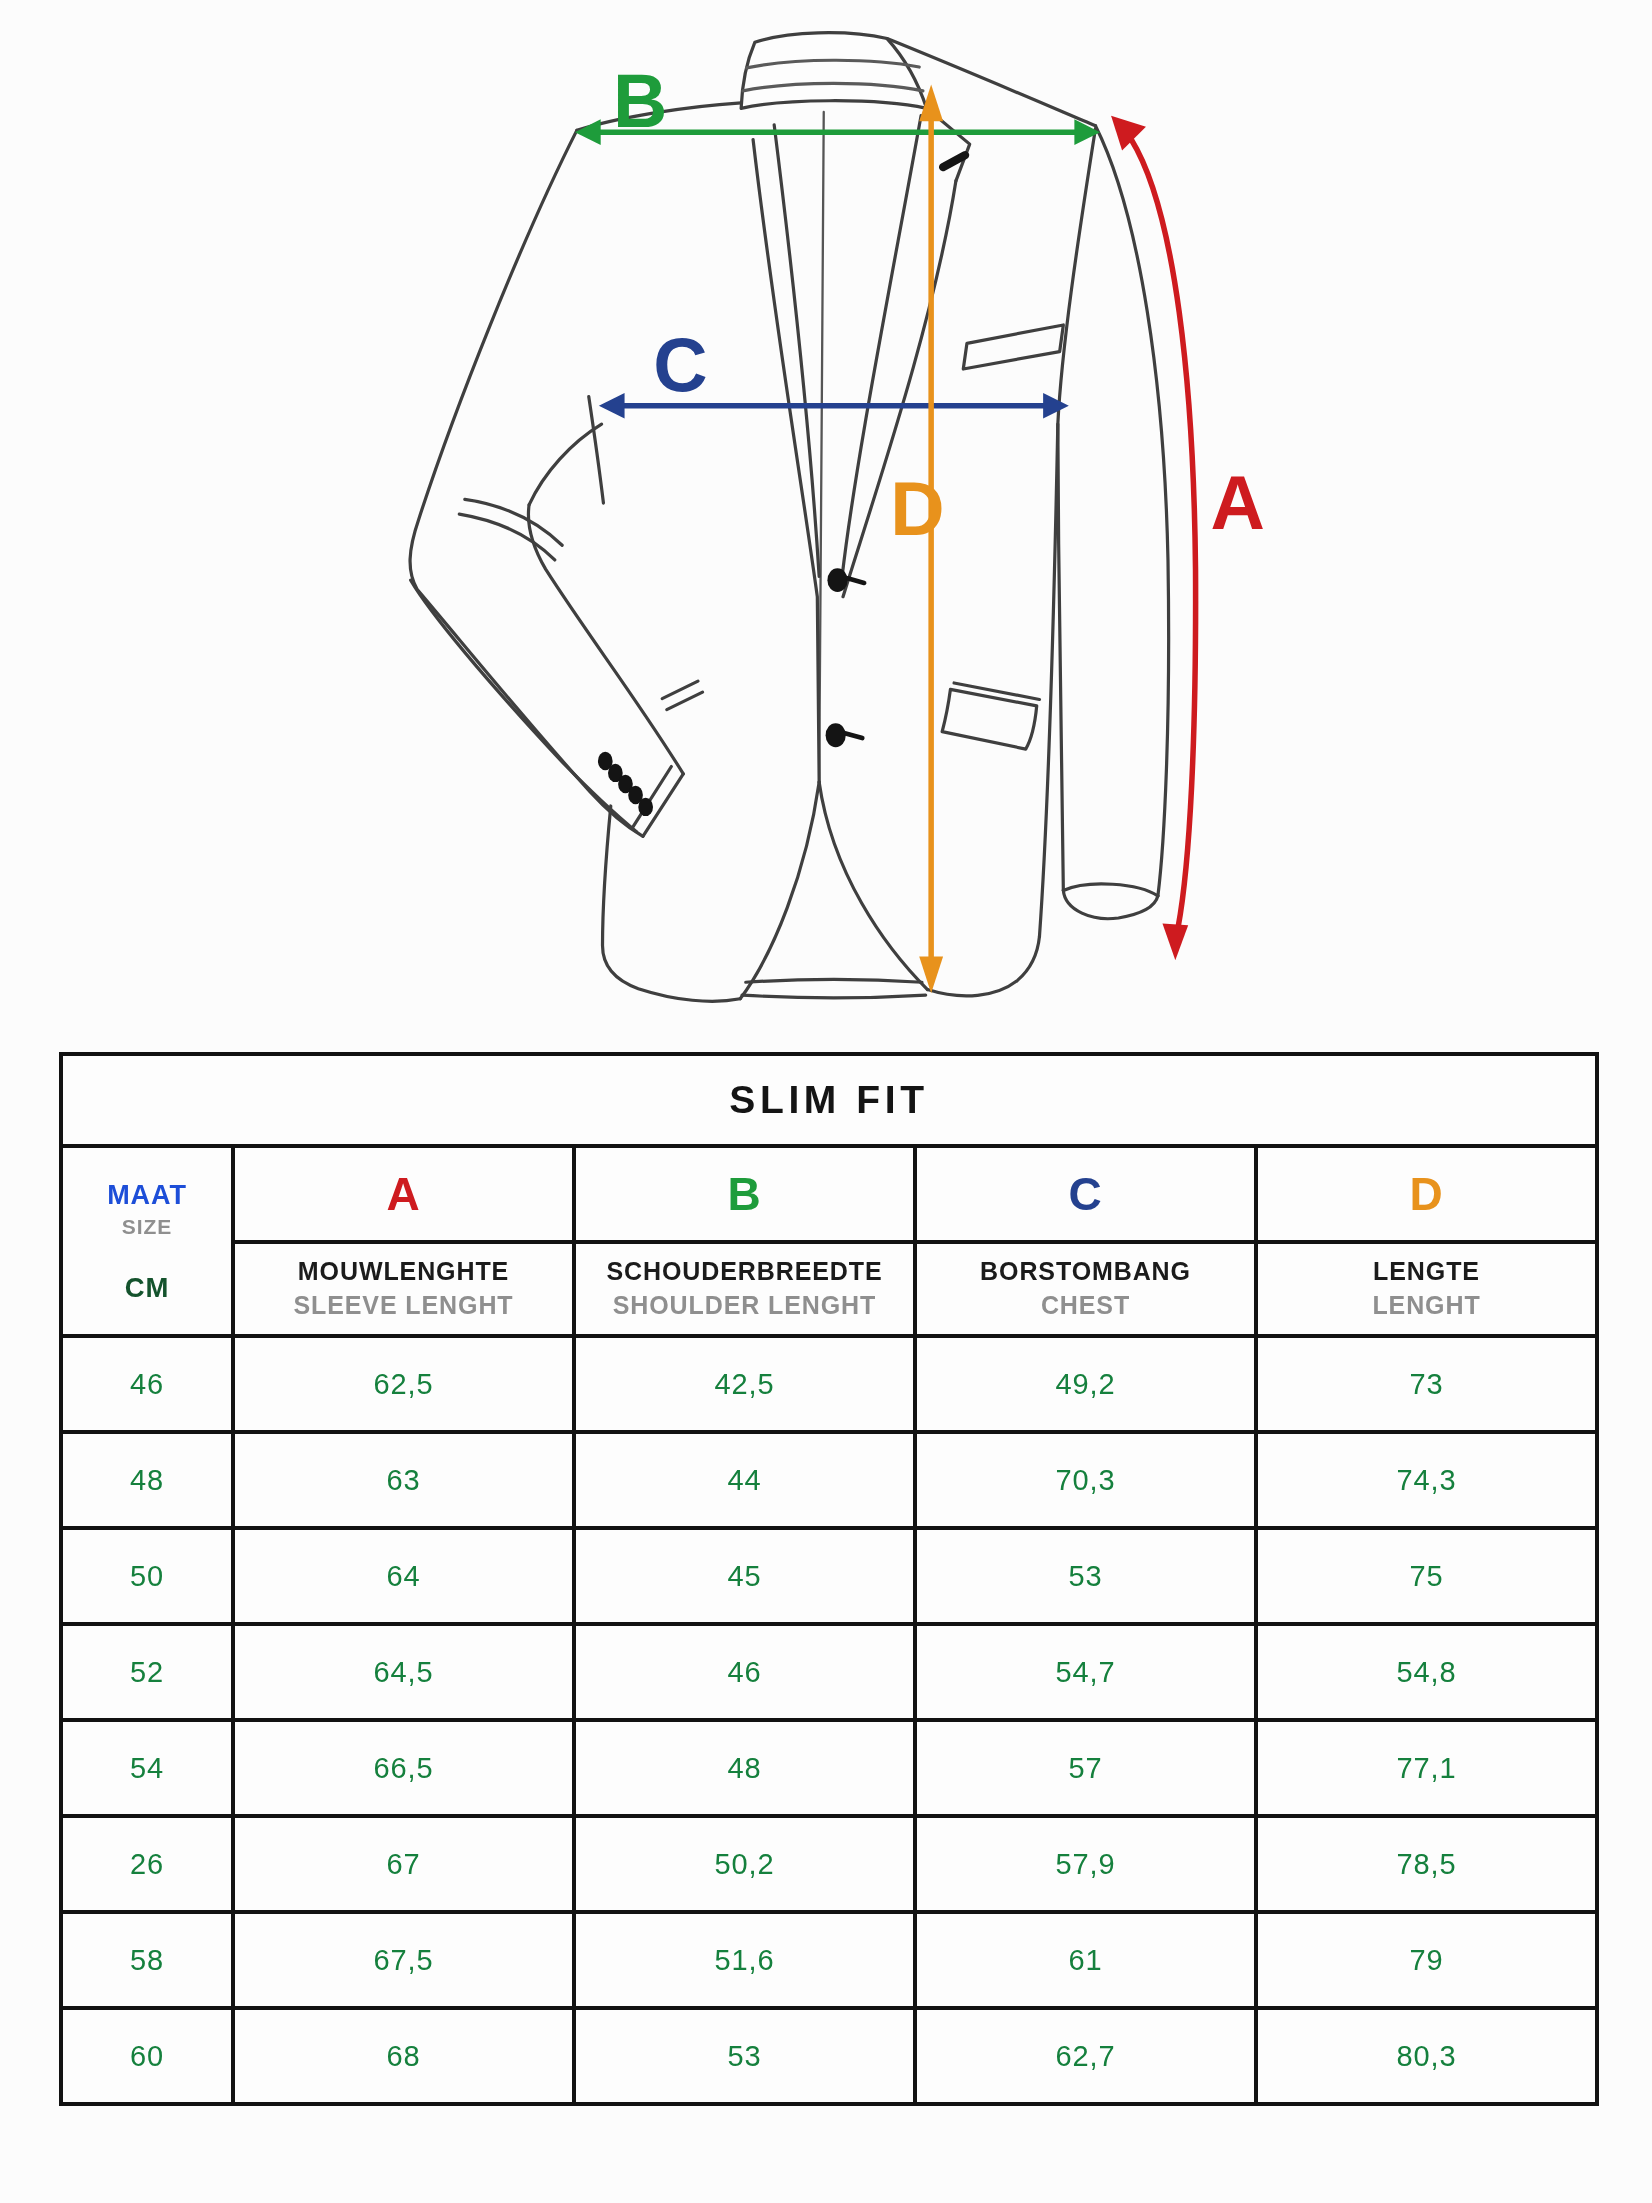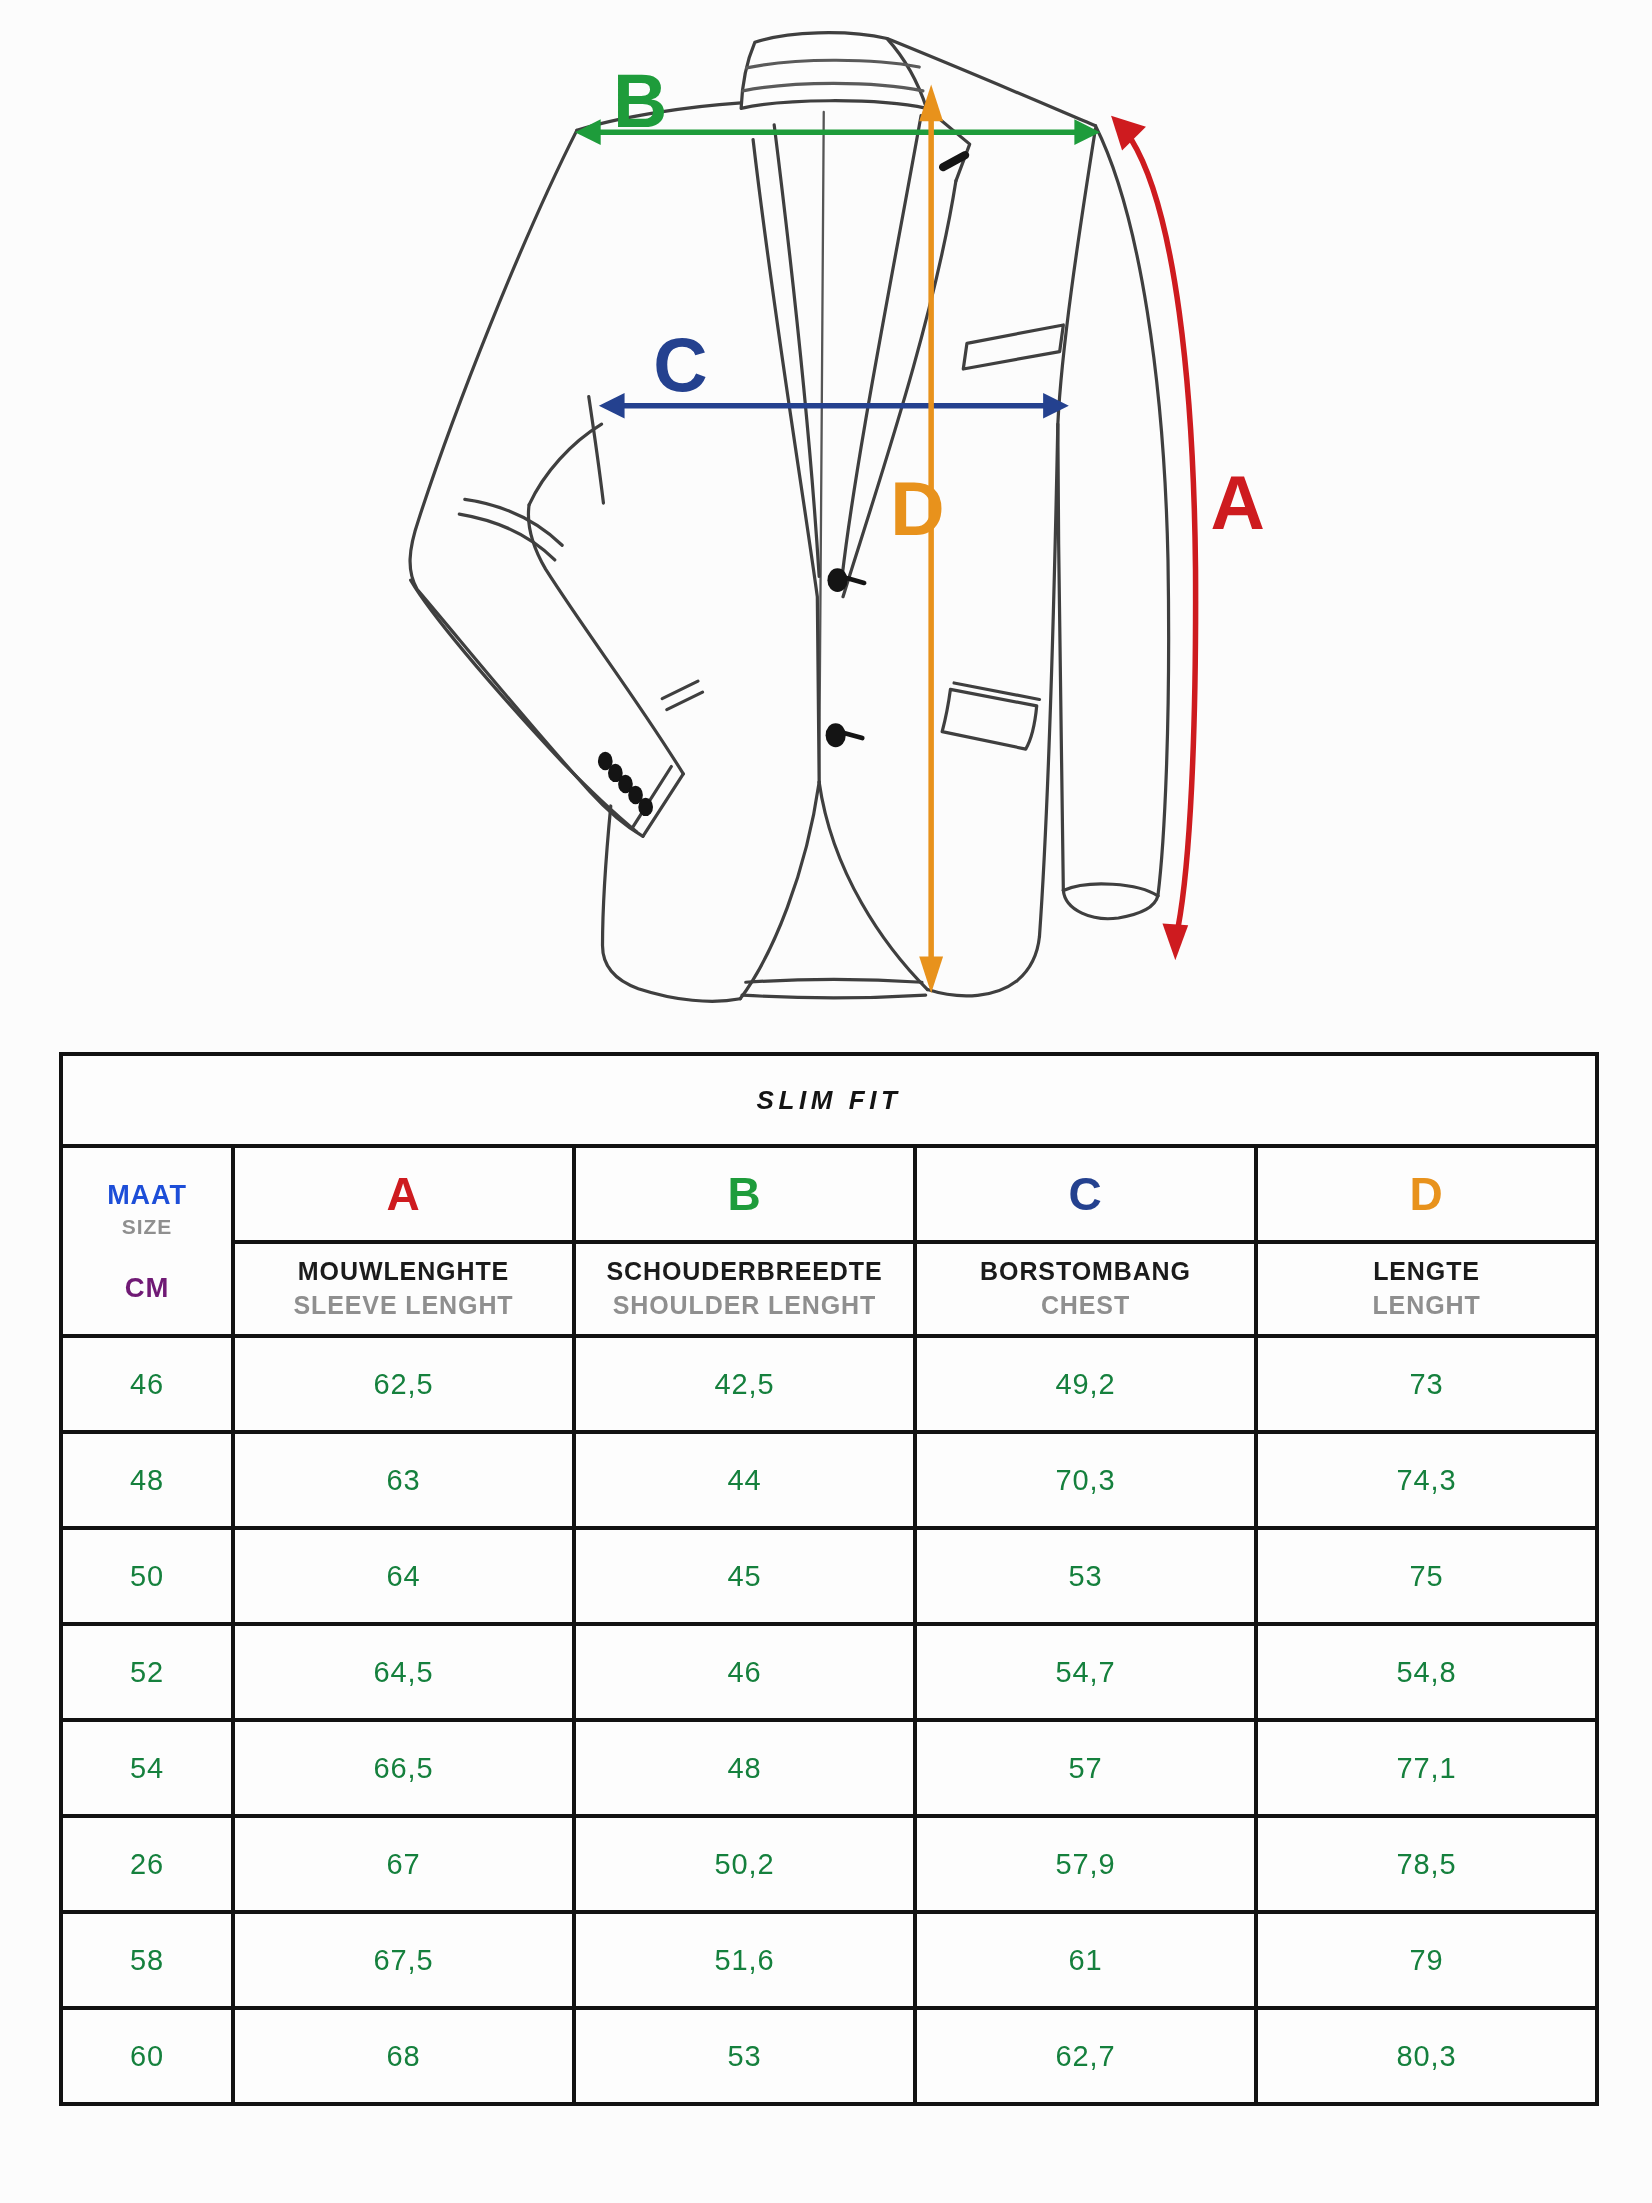--- a/index.html
+++ b/index.html
@@ -23,31 +23,31 @@
     border:4.6px solid #121212;
     text-align:center;
     vertical-align:middle;
     padding:0;
   }
   .col-size{width:172px;}
   .col-m{width:341px;}
 
   .t-title{
     height:88px;
-    font-size:26px;font-weight:bold;letter-spacing:4.6px;color:#141414;font-style:italic;
+    font-size:39px;font-weight:bold;letter-spacing:4.6px;color:#141414;
   }
   .row-letters td{height:92px;}
   .letter{font-size:46px;font-weight:bold;letter-spacing:0.9px;}
   .row-names td{height:90px;}
   .nl{font-size:25px;font-weight:bold;color:#1b1b1b;letter-spacing:0.9px;line-height:1.35;text-align:center;}
   .en{font-size:25px;font-weight:bold;color:#8f8f8f;letter-spacing:0.9px;line-height:1.35;}
   .maat-cell{font-weight:bold;}
   .maat-l1{font-size:27px;color:#1d4ed8;letter-spacing:0.9px;line-height:1.3;}
   .maat-l2{font-size:21px;color:#8f8f8f;letter-spacing:0.9px;line-height:1.3;}
-  .maat-l3{font-size:27.5px;color:#701a75;letter-spacing:0.9px;margin-top:31px;}
+  .maat-l3{font-size:27.5px;color:#14532d;letter-spacing:0.9px;margin-top:31px;}
   .data-row td{height:92px;font-size:29px;font-weight:normal;color:#15803d;letter-spacing:0.9px;}
 
   .arrow-label{font-family:"Liberation Sans",sans-serif;font-size:82px;font-weight:bold;}
 </style>
 </head>
 <body>
 
 <div class="diagram-wrap">
 <svg width="1653" height="1052" viewBox="0 0 1800 1146">
   <g stroke="#3f3f3f" stroke-width="3.5" fill="none" stroke-linecap="round" stroke-linejoin="round">

